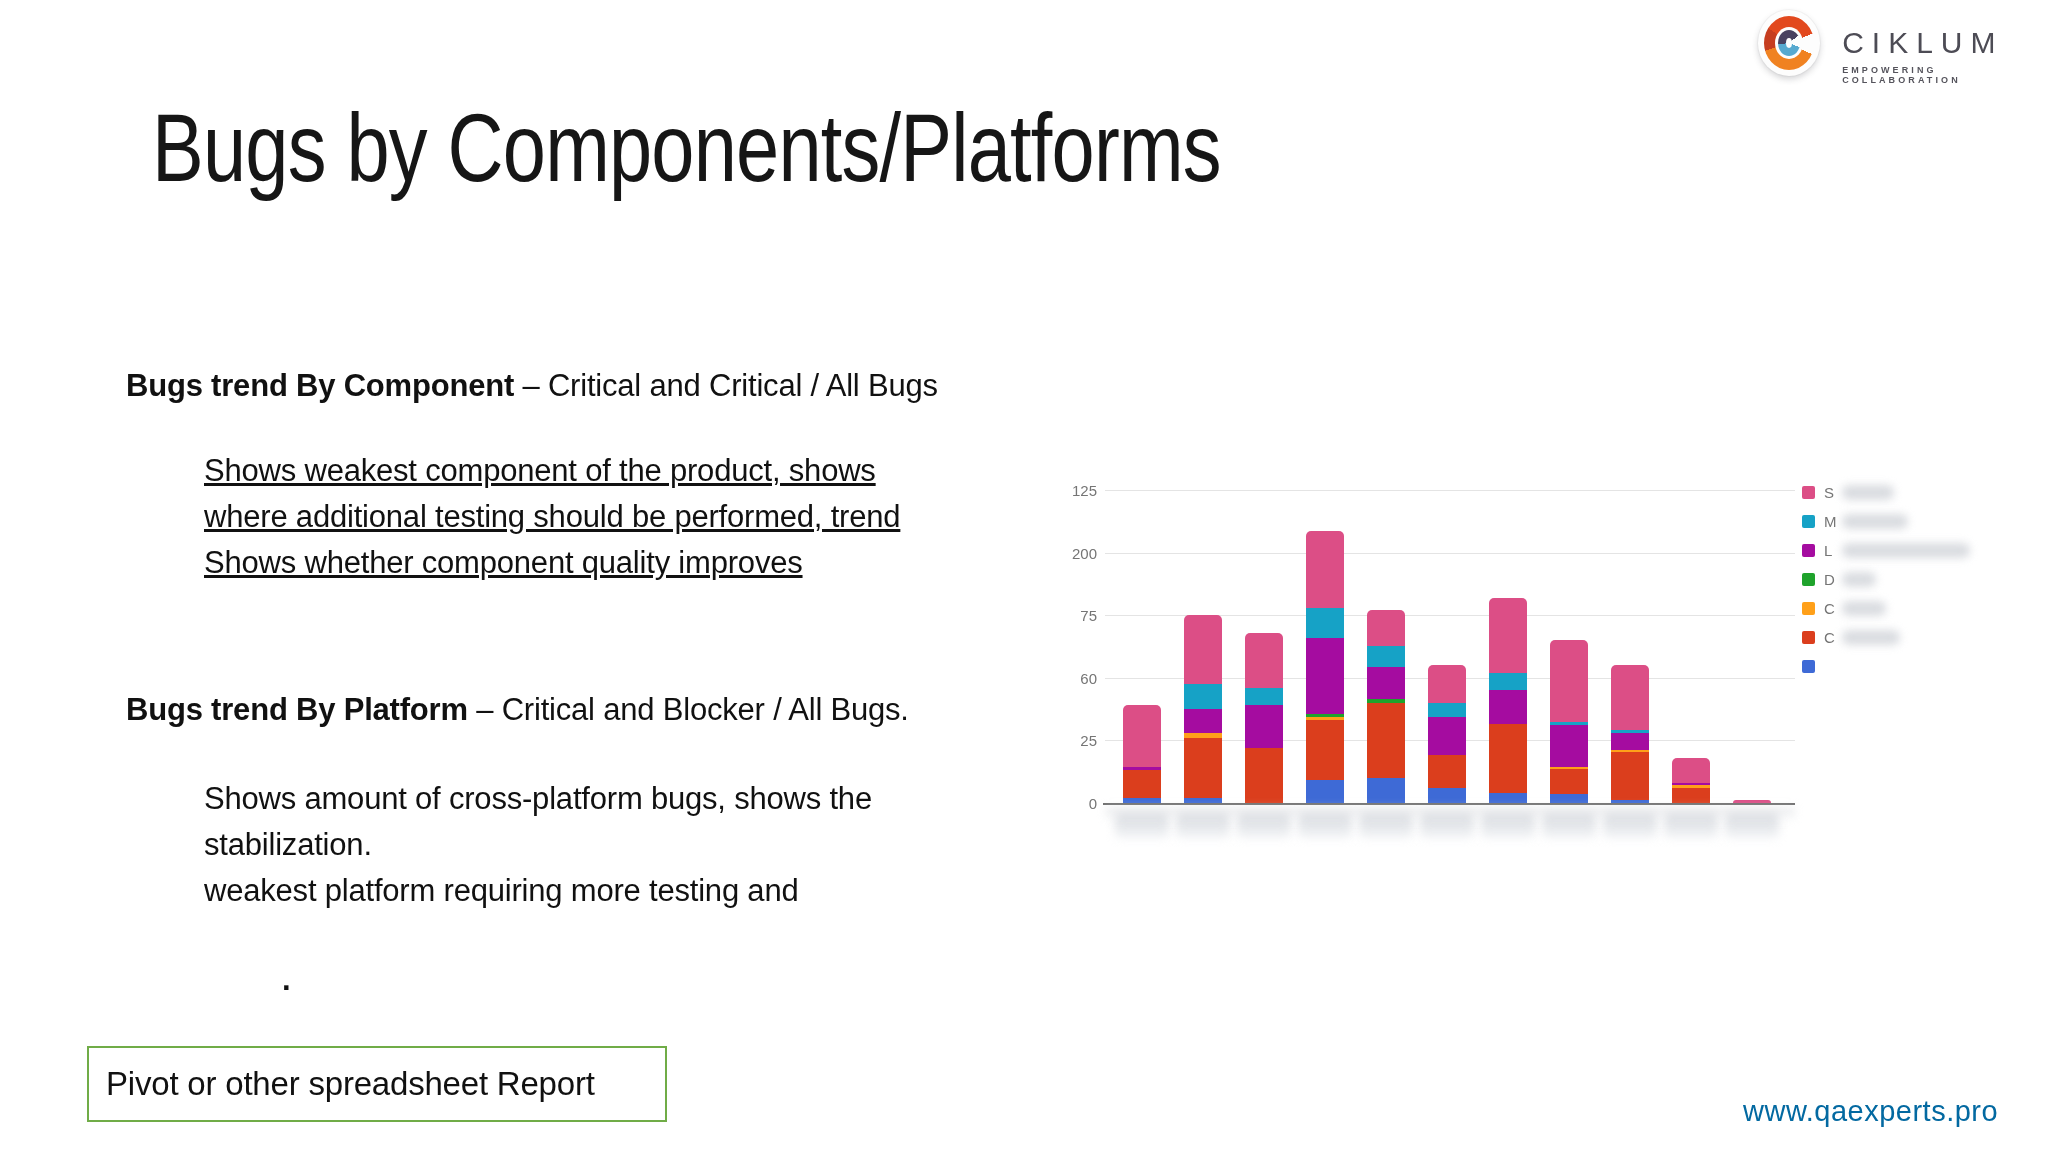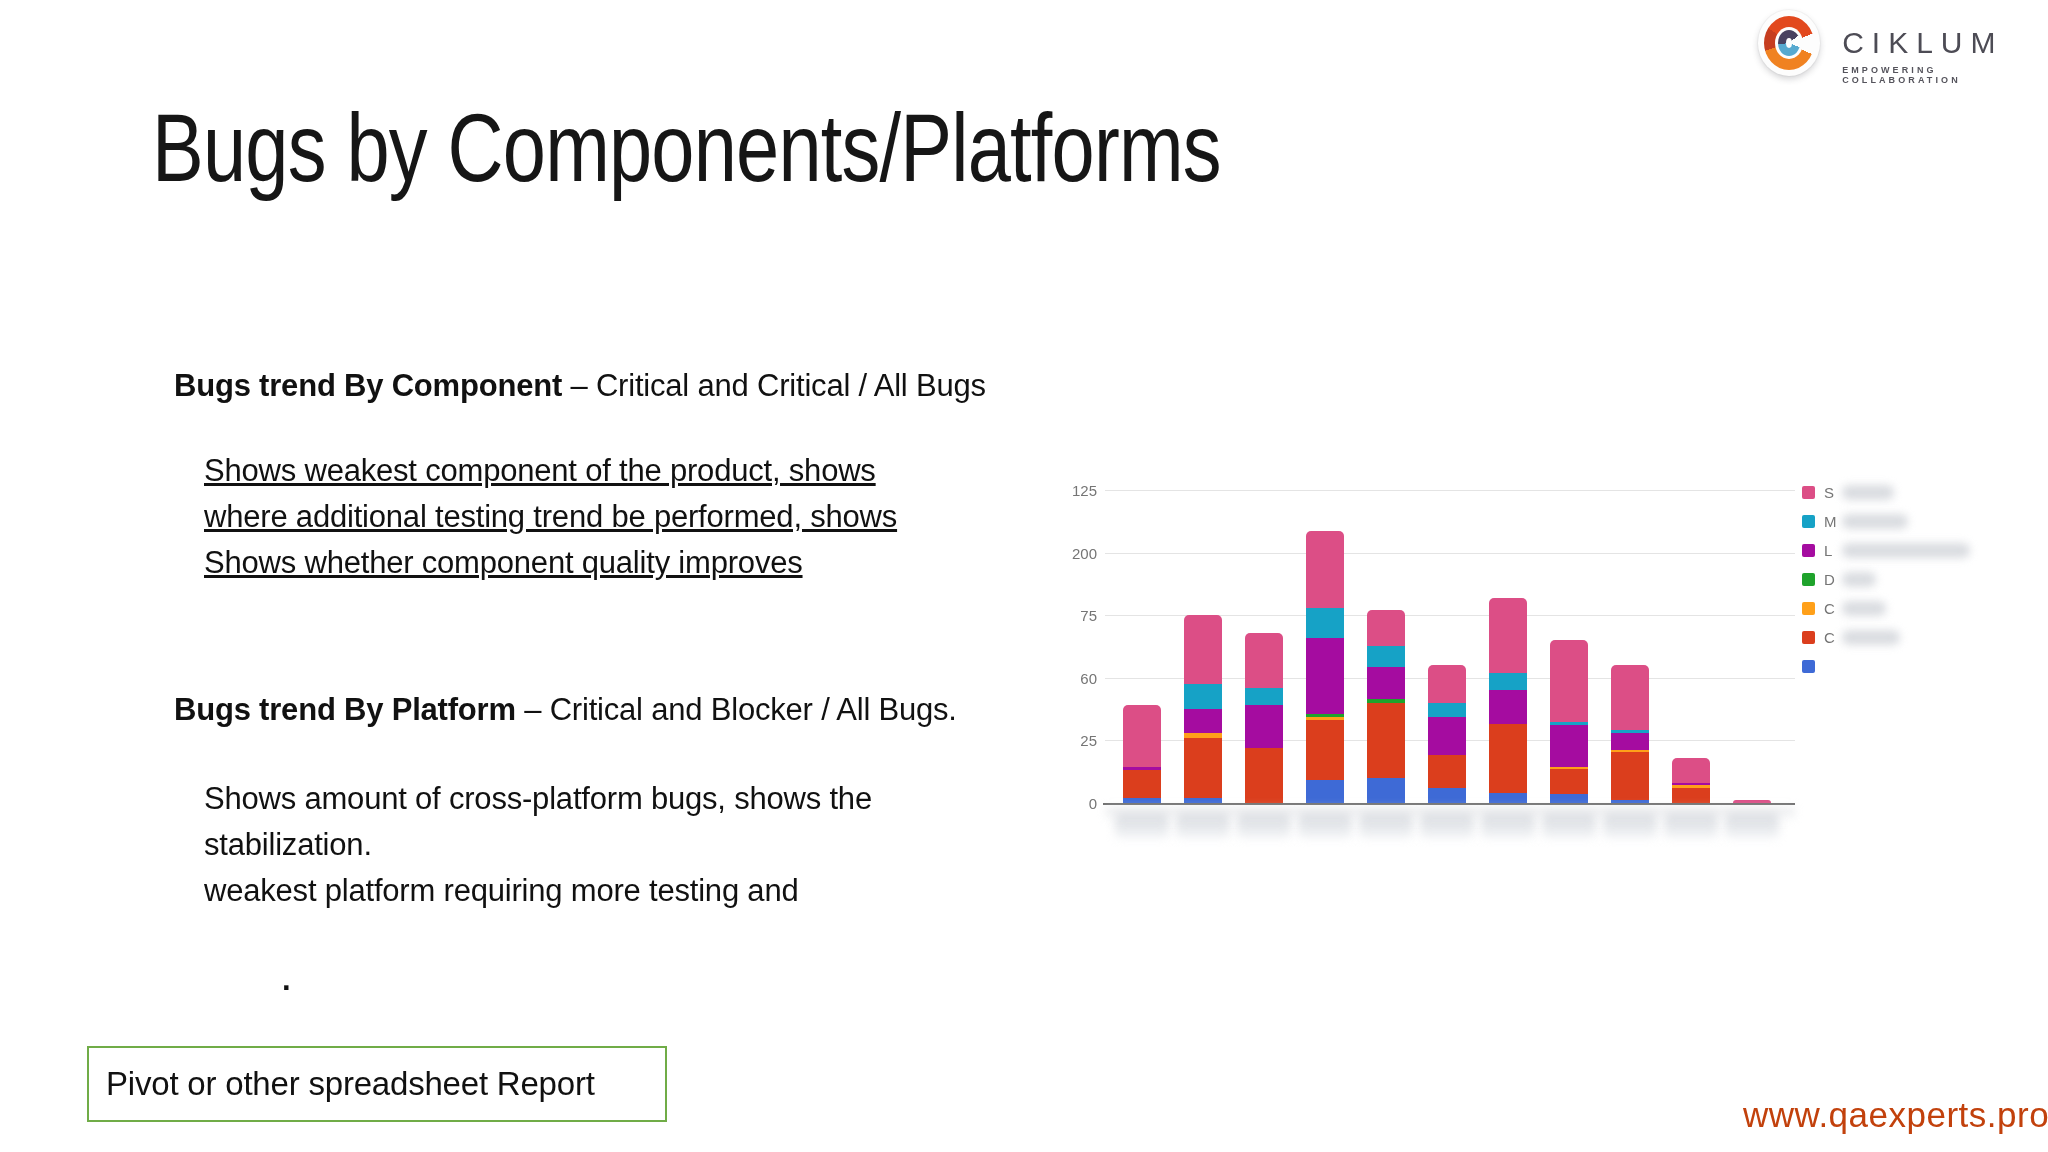--- a/index.html
+++ b/index.html
@@ -22,33 +22,33 @@
   .logo-text{margin-left:22px;margin-top:16px;}
   .logo-brand{font-size:30px;letter-spacing:8px;color:#4d4c55;font-weight:400;}
   .logo-tagline{font-size:9px;letter-spacing:3.1px;color:#55545c;margin-top:5px;font-weight:700;}
   
   .slide-title{
     position:absolute;left:152px;top:92px;margin:0;font-weight:400;color:#161616;
     font-size:97px;line-height:1.15;white-space:nowrap;
     transform:scaleX(0.80);transform-origin:left top;letter-spacing:-1px;
   }
   .h2{position:absolute;left:126px;font-size:31px;letter-spacing:-0.2px;white-space:nowrap;}
-  .h2 .h2-bold{font-weight:700;margin-left:48px;}
+  .h2 .h2-bold{font-weight:700;}
   #heading-component{top:368px;}
   #heading-platform{top:692px;}
   .bodyblock{position:absolute;left:204px;font-size:31px;line-height:46px;letter-spacing:-0.2px;}
   #para-component{top:448px;text-decoration:underline;}
   #para-platform{top:776px;}
   .stray-dot{position:absolute;left:282px;top:962px;font-size:31px;font-weight:700;}
   .report-box{
     position:absolute;left:87px;top:1046px;width:580px;height:76px;
     border:2.5px solid #70ac47;box-sizing:border-box;display:flex;align-items:center;
     padding-left:17px;font-size:33px;letter-spacing:-0.2px;background:#fff;
   }
-  .watermark{position:absolute;left:1743px;top:1095px;font-size:35px;color:#c2410c;letter-spacing:0.5px;}
+  .watermark{position:absolute;left:1743px;top:1095px;font-size:29px;color:#0369a1;letter-spacing:0.5px;}
   
   #chart-root{position:absolute;inset:0;pointer-events:none;}
   .gridline{position:absolute;height:1px;background:#e4e4e4;}
   .axisline{position:absolute;height:2px;background:#6e6e6e;}
   .ytick{position:absolute;width:44px;text-align:right;font-size:15px;color:#757575;}
   .bar{position:absolute;display:flex;flex-direction:column;border-radius:5px 5px 0 0;overflow:hidden;}
   .seg{flex:none;width:100%;}
   .xblob{position:absolute;height:25px;border-radius:5px;
     background:linear-gradient(#ccd0d6,#eef0f3);filter:blur(5px);opacity:.75;}
   .axis-shadow{position:absolute;height:15px;background:linear-gradient(#d9dbdf,rgba(255,255,255,0));
@@ -75,21 +75,21 @@
     </div>
   </div>
 
   <h1 class="slide-title">Bugs by Components/Platforms</h1>
 
   <div class="h2" id="heading-component">
     <span class="h2-bold">Bugs trend By Component</span><span> – Critical and Critical / All Bugs</span>
   </div>
   <div class="bodyblock" id="para-component">
       <div>Shows weakest component of the product, shows</div>
-      <div>where additional testing trend be performed, shows</div>
+      <div>where additional testing should be performed, trend</div>
       <div>Shows whether component quality improves</div>
     </div>
 
   <div class="h2" id="heading-platform">
     <span class="h2-bold">Bugs trend By Platform</span><span>  – Critical and Blocker / All Bugs.</span>
   </div>
   <div class="bodyblock" id="para-platform">
       <div>Shows amount of cross-platform bugs, shows the</div>
       <div>stabilization.</div>
       <div>weakest platform requiring more testing and</div>

